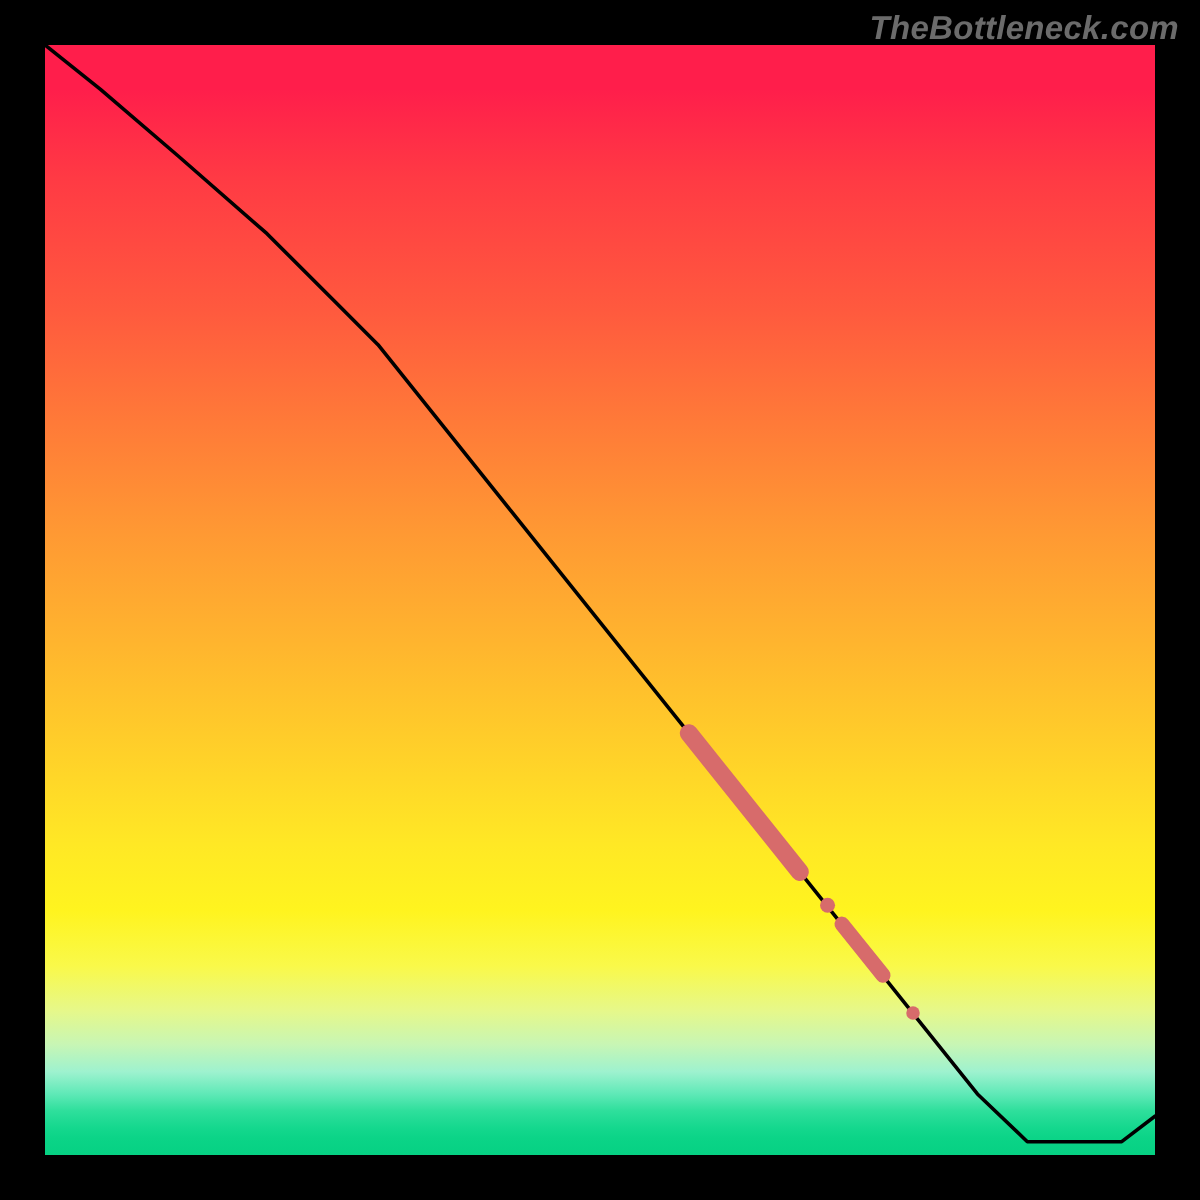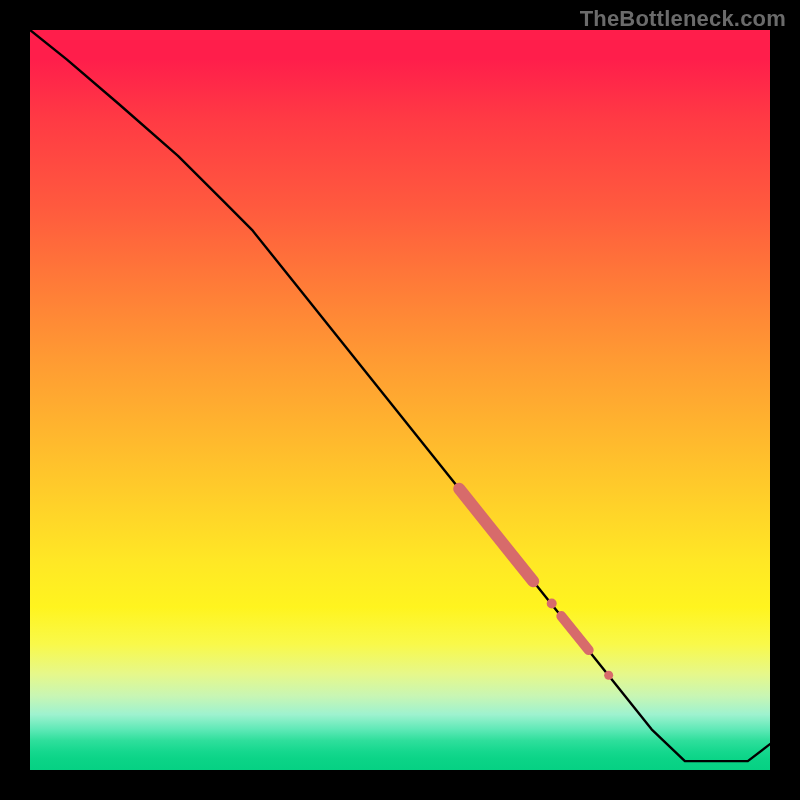--- a/index.html
+++ b/index.html
@@ -11,20 +11,21 @@
     overflow: hidden;
     font-family: Arial, Helvetica, sans-serif;
   }
   .frame {
     position: absolute;
     left: 0;
     top: 0;
     width: 800px;
     height: 800px;
     background: #000;
+    font-style: italic;
   }
   .plot {
     position: absolute;
     left: 30px;
     top: 30px;
     width: 740px;
     height: 740px;
     overflow: hidden;
   }
   .gradient {

